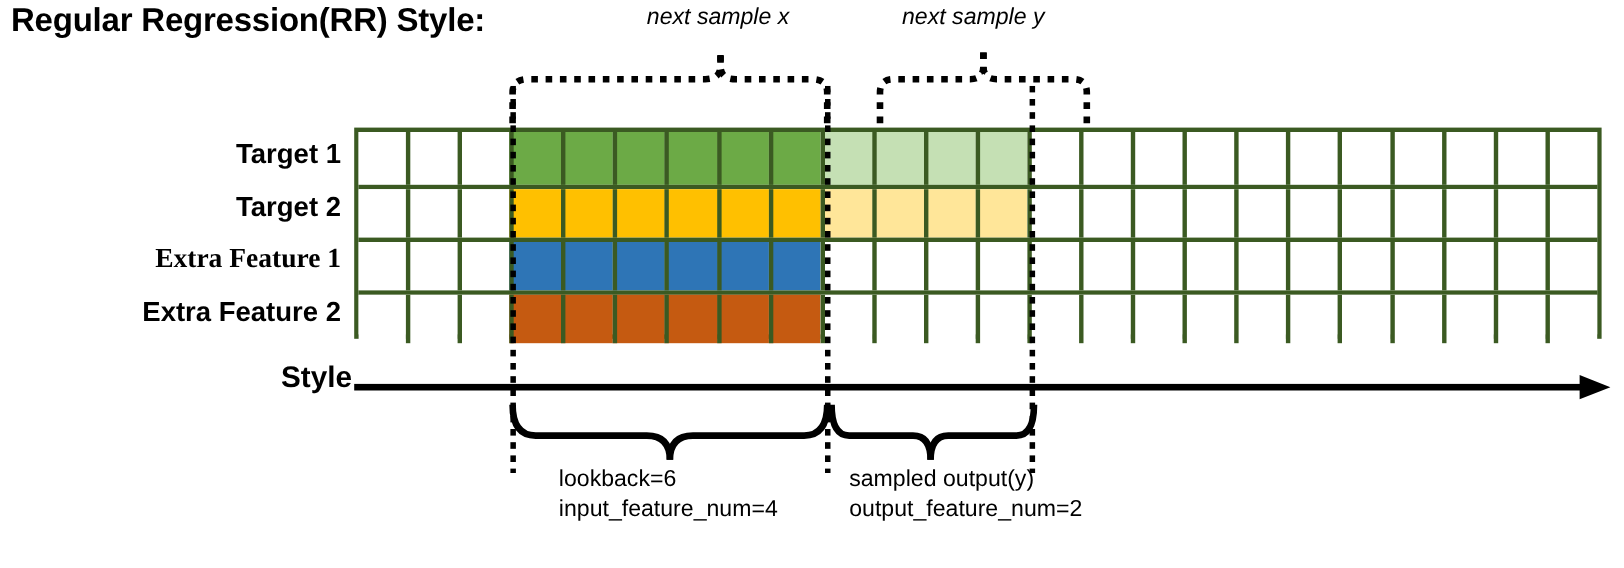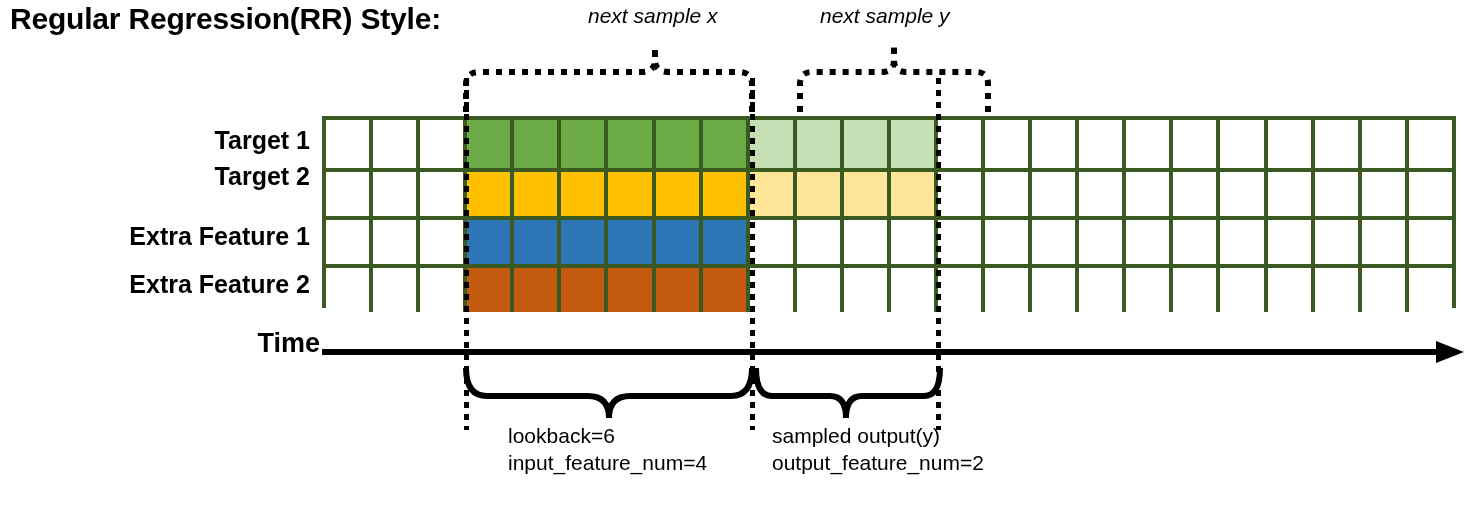--- a/index.html
+++ b/index.html
@@ -166,22 +166,22 @@
 
 <div id="stage">
 
   <div id="title">Regular Regression(RR) Style:</div>
 
   <div class="top-label" id="label-next-y">next sample y</div>
   <div class="top-label" id="label-next-x">next sample x</div>
 
   <div id="row-labels">
     <div class="row-label" style="position:absolute;top:0px;">Target 1</div>
-    <div class="row-label" style="position:absolute;top:36px;">Target 2</div>
-    <div class="row-label" style="position:absolute;top:96px;">Extra Feature 1</div>
+    <div class="row-label" style="position:absolute;top:48px;">Target 2</div>
+    <div class="row-label" style="position:absolute;top:96px;font-family:Liberation Serif, serif;">Extra Feature 1</div>
     <div class="row-label" style="position:absolute;top:144px;">Extra Feature 2</div>
   </div>
 
   <div id="grid">
     <div class="grid-row">
         <div class="cell" style="background: rgb(255, 255, 255);"></div>
         <div class="cell" style="background: rgb(255, 255, 255);"></div>
         <div class="cell" style="background: rgb(255, 255, 255);"></div>
         <div class="cell" style="background: rgb(108, 170, 70);"></div>
         <div class="cell" style="background: rgb(108, 170, 70);"></div>
@@ -282,21 +282,21 @@
         <div class="cell" style="background: rgb(255, 255, 255);"></div>
         <div class="cell" style="background: rgb(255, 255, 255);"></div>
         <div class="cell" style="background: rgb(255, 255, 255);"></div>
       </div>
   </div>
 
   <div class="vguide" style="left:464px; top:78px;  height:352px;"></div>
   <div class="vguide" style="left:750px; top:78px;  height:352px;"></div>
   <div class="vguide" style="left:936px; top:78px;  height:352px;"></div>
 
-  <div id="time-label">Time</div>
+  <div id="time-label">Style</div>
   <div id="time-axis">
     <div class="axis-line"></div>
     <div class="axis-head"></div>
   </div>
 
   <svg id="overlay" viewBox="0 0 1476 516">
 
     <g fill="none" stroke="#000000" stroke-width="6" stroke-linecap="butt" stroke-dasharray="6 7">
       <path d="M 466,112 L 466,84 Q 466,72 480,72 L 641,72 Q 655,72 655,60 L 655,46"></path>
       <path d="M 752,112 L 752,84 Q 752,72 738,72 L 669,72 Q 655,72 655,60 L 655,46"></path>

